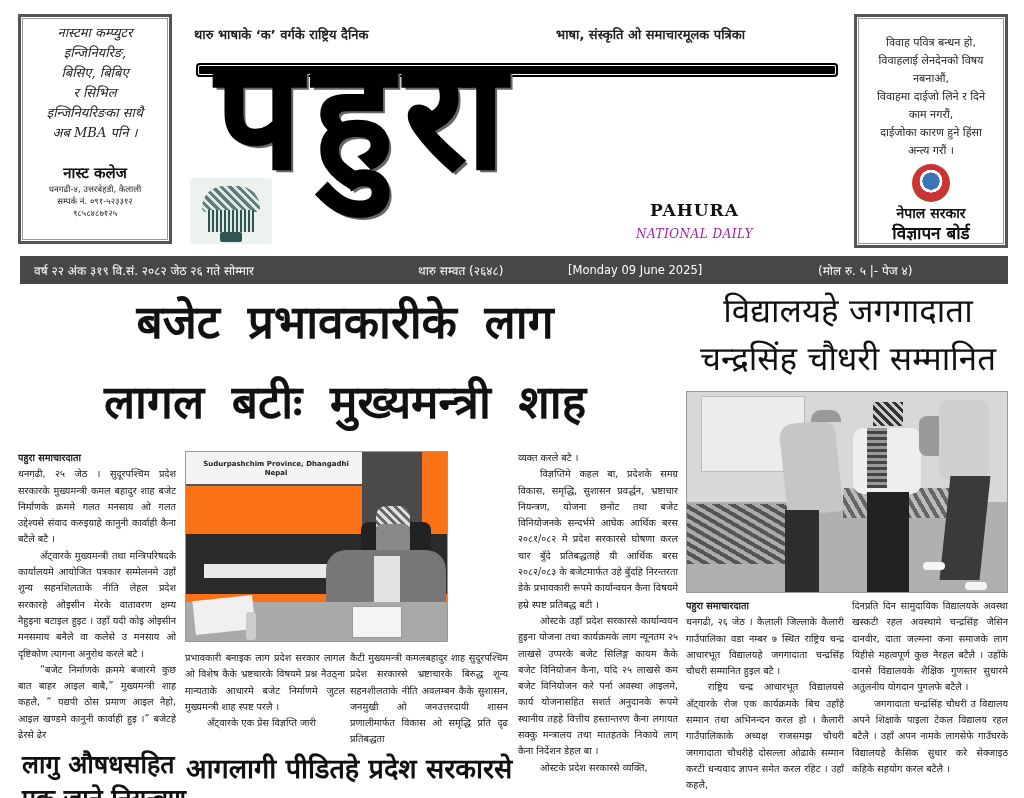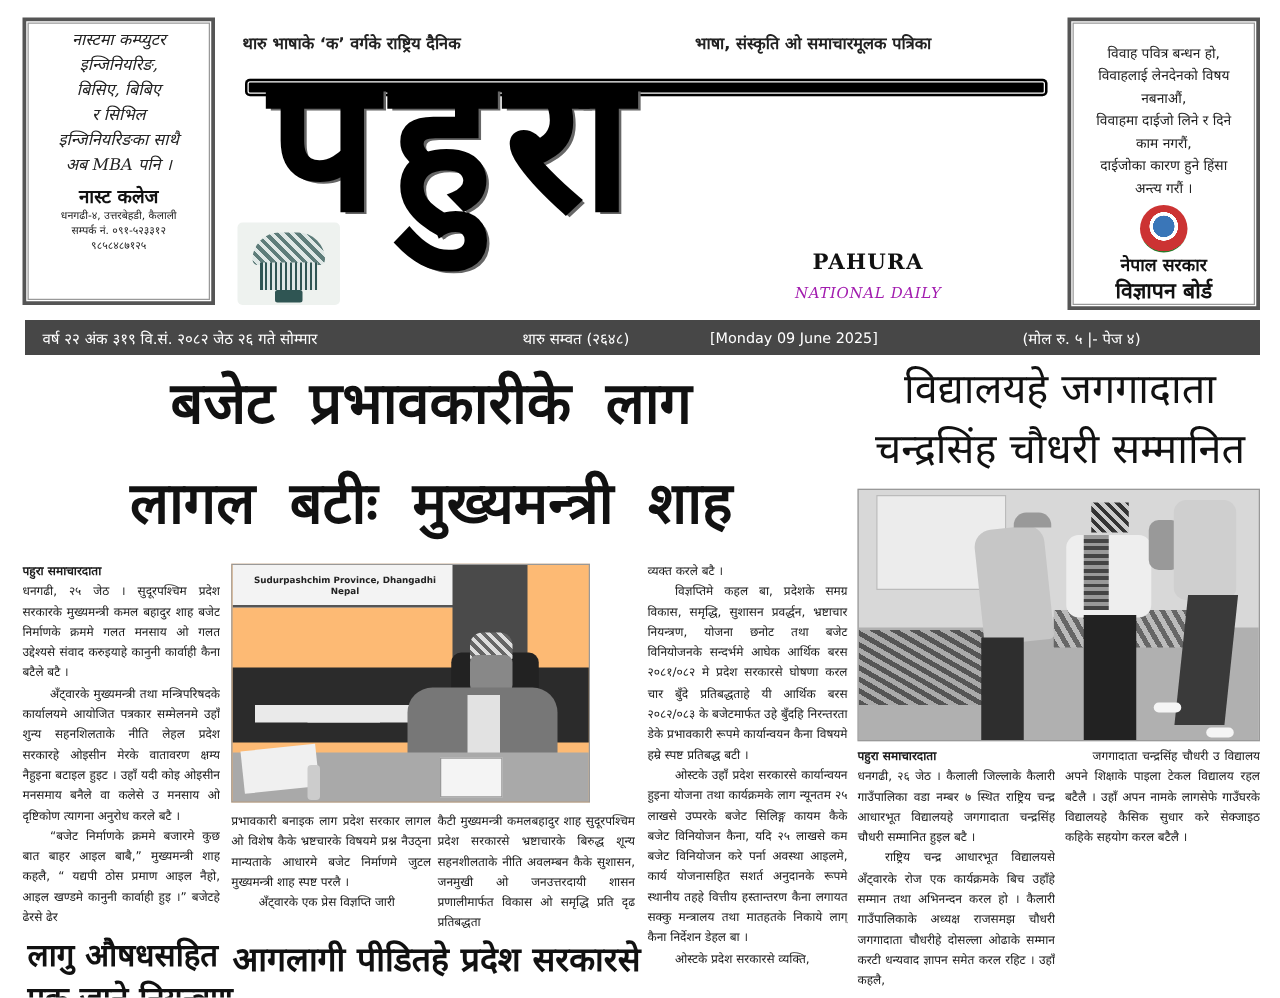--- a/index.html
+++ b/index.html
@@ -4,21 +4,21 @@
 <style>
   * { box-sizing: border-box; margin: 0; padding: 0; }
   html, body { width: 1024px; height: 798px; overflow: hidden; background: #fff; }
   body { font-family: "DejaVu Sans", sans-serif; color: #111; position: relative; }
 
   .abs { position: absolute; }
 
   
   .ad-left { left: 18px; top: 14px; width: 154px; height: 230px; border: 3px solid #555; outline: 1px solid #999; outline-offset: -5px; text-align: center; padding: 6px 4px; }
   .ad-left .l { font-family: "DejaVu Serif", serif; font-style: italic; font-size: 13px; line-height: 20px; color: #222; }
-  .ad-left .name { font-weight: bold; font-size: 15px; margin-top: 4px; line-height: 20px; }
+  .ad-left .name { font-weight: bold; font-size: 15px; margin-top: 20px; line-height: 20px; }
   .ad-left .addr { font-size: 8.5px; line-height: 12px; color: #222; }
 
   
   .ad-right { left: 854px; top: 14px; width: 154px; height: 234px; border: 3px solid #555; outline: 1px solid #999; outline-offset: -5px; text-align: center; padding: 17px 3px; }
   .ad-right .l { font-size: 11px; line-height: 18px; color: #222; }
   .ad-right .emblem { width: 38px; height: 38px; margin: 4px auto 2px; border-radius: 50%; background: radial-gradient(circle at 50% 45%, #3a76b8 0 30%, #fff 31% 40%, #c33 41% 70%, #2a7a2a 71%); }
   .ad-right .gov { font-weight: bold; font-size: 14px; line-height: 18px; }
   .ad-right .board { font-weight: bold; font-size: 17px; line-height: 22px; }
 
   
@@ -42,21 +42,21 @@
   .hl-right { font-family: "DejaVu Sans", sans-serif; font-size: 33px; color: #111; text-align: center; white-space: nowrap; line-height: 1; }
   .hl-bottom { font-family: "DejaVu Sans", sans-serif; font-weight: bold; font-size: 30px; white-space: nowrap; line-height: 1; }
 
   
   .col { font-size: 9.6px; line-height: 16.3px; color: #1a1a1a; text-align: justify; overflow: hidden; }
   .col p { text-indent: 0; }
   .col p.ind { text-indent: 22px; }
   .col .byline { font-weight: bold; }
 
   
-  .photo1 { left: 185px; top: 451px; width: 287px; height: 191px; background: #fdba74; border: 1px solid #999; overflow: hidden; }
+  .photo1 { left: 185px; top: 451px; width: 263px; height: 191px; background: #f97316; border: 1px solid #999; overflow: hidden; }
   .photo2 { left: 686px; top: 391px; width: 322px; height: 202px; background: #d8d8d8; border: 1px solid #999; overflow: hidden; }
   .ph { position: absolute; }
 </style>
 </head>
 <body>
 
 <div class="abs ad-left">
   <div class="l">नास्टमा कम्प्युटर</div>
   <div class="l">इन्जिनियरिङ,</div>
   <div class="l">बिसिए, बिबिए</div>
@@ -175,18 +175,19 @@
   <div class="ph" style="left:278px;top:190px;width:22px;height:8px;background:#f5f5f5;border-radius:4px;"></div>
 </div>
 
 <div class="abs col" style="left:686px; top:598px; width:158px; height:200px;">
   <p class="byline">पहुरा समाचारदाता</p>
   <p>धनगढी, २६ जेठ । कैलाली जिल्लाके कैलारी गाउँपालिका वडा नम्बर ७ स्थित राष्ट्रिय चन्द्र आधारभूत विद्यालयहे जगगादाता चन्द्रसिंह चौधरी सम्मानित हुइल बटै ।</p>
   <p class="ind">राष्ट्रिय चन्द्र आधारभूत विद्यालयसे अँट्वारके रोज एक कार्यक्रमके बिच उहाँहे सम्मान तथा अभिनन्दन करल हो । कैलारी गाउँपालिकाके अध्यक्ष राजसमझ चौधरी जगगादाता चौधरीहे दोसल्ला ओढाके सम्मान करटी धन्यवाद ज्ञापन समेत करल रहिट । उहाँ कहलै,</p>
 </div>
 
 <div class="abs col" style="left:852px; top:598px; width:156px; height:200px;">
+  <p>दिनप्रति दिन सामुदायिक विद्यालयके अवस्था खस्कटी रहल अवस्थामे चन्द्रसिंह जैसिन दानवीर, दाता जल्मना कना समाजके लाग यिहीसे महत्वपूर्ण कुछ नैरहल बटैलै । उहाँके दानसे विद्यालयके शैक्षिक गुणस्तर सुधारमे अतुलनीय योगदान पुगलफे बटैलै ।</p>
   <p class="ind">जगगादाता चन्द्रसिंह चौधरी उ विद्यालय अपने शिक्षाके पाइला टेकल विद्यालय रहल बटैलै । उहाँ अपन नामके लागसेफे गाउँघरके विद्यालयहे कैसिक सुधार करे सेक्जाइठ कहिके सहयोग करल बटैलै ।</p>
 </div>
 
 <div class="abs hl-bottom" style="left:22px; top:752px; font-size:25px; width:150px; text-align:center;">लागु औषधसहित</div>
 <div class="abs hl-bottom" style="left:22px; top:786px; font-size:25px; width:150px; text-align:center;">एक जाने नियन्त्रण</div>
 <div class="abs hl-bottom" style="left:186px; top:755px; width:320px; text-align:left; font-size:27px;">आगलागी पीडितहे प्रदेश सरकारसे</div>
 
 </body></html>

